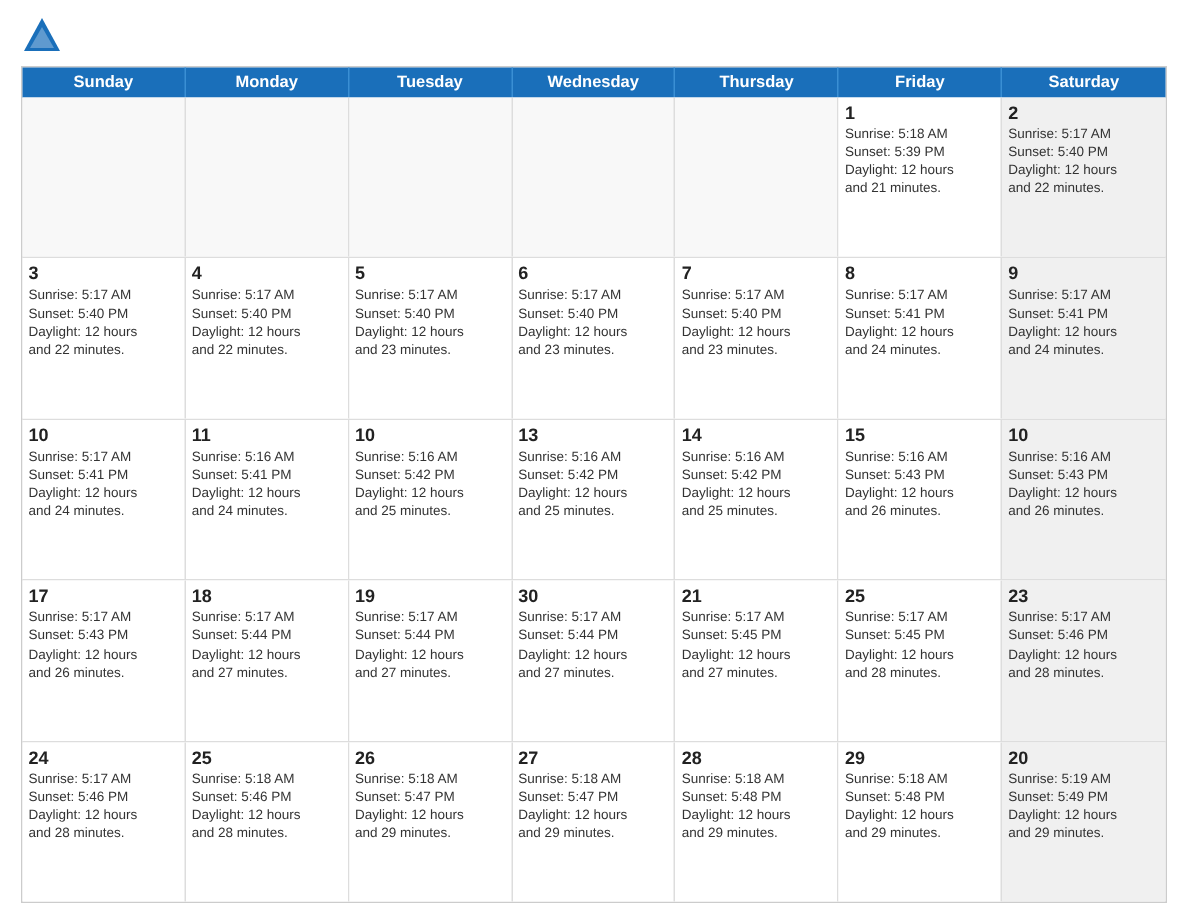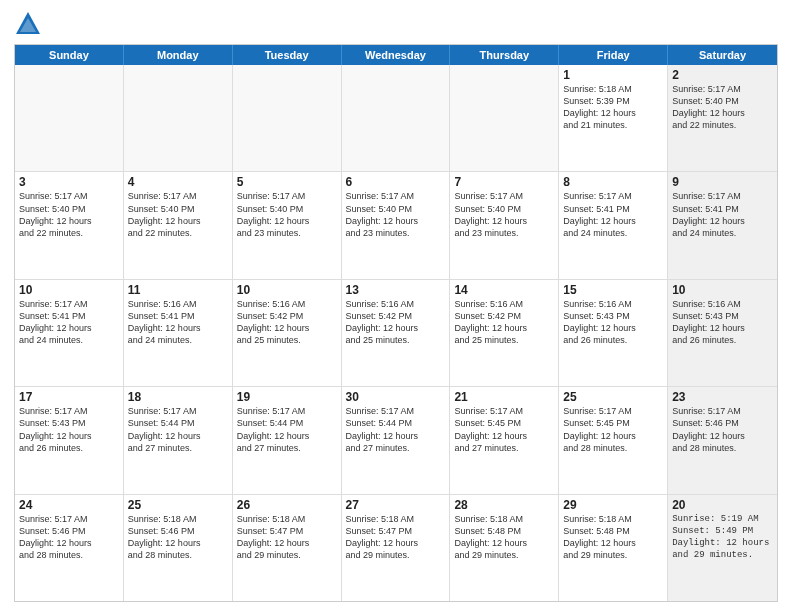--- a/index.html
+++ b/index.html
@@ -360,21 +360,21 @@
           </div>
           <div class="cal-cell">
             <div class="day-num">29</div>
             <div class="cell-text" style="white-space: pre-line;">Sunrise: 5:18 AM
 Sunset: 5:48 PM
 Daylight: 12 hours
 and 29 minutes.</div>
           </div>
           <div class="cal-cell shaded">
             <div class="day-num">20</div>
-            <div class="cell-text" style="white-space: pre-line; font-family: Liberation Mono, monospace;">Sunrise: 5:19 AM
+            <div class="cell-text" style="white-space: pre-line;">Sunrise: 5:19 AM
 Sunset: 5:49 PM
 Daylight: 12 hours
 and 29 minutes.</div>
           </div>
         </div>
       </div>
   </div>
 </div>
 
 </body></html>

